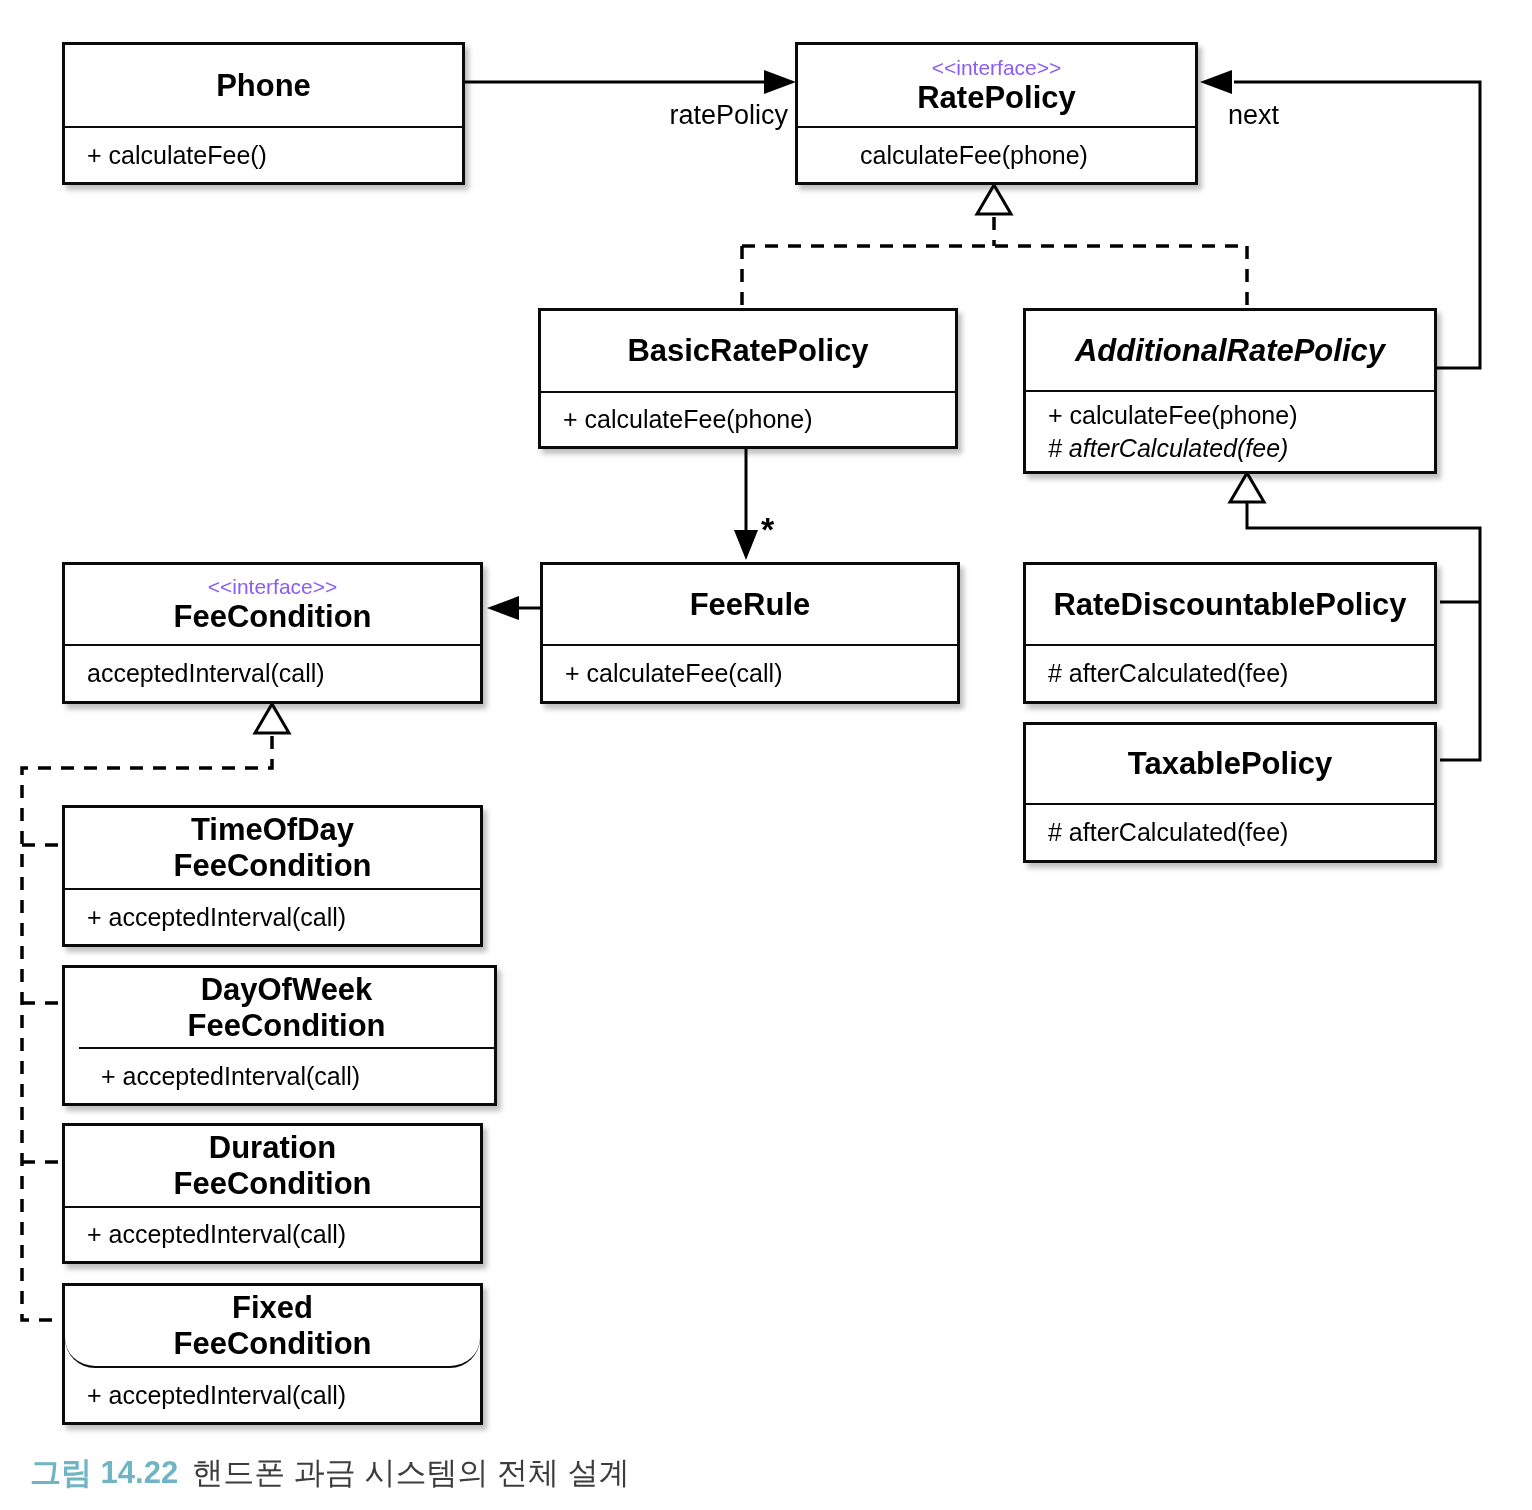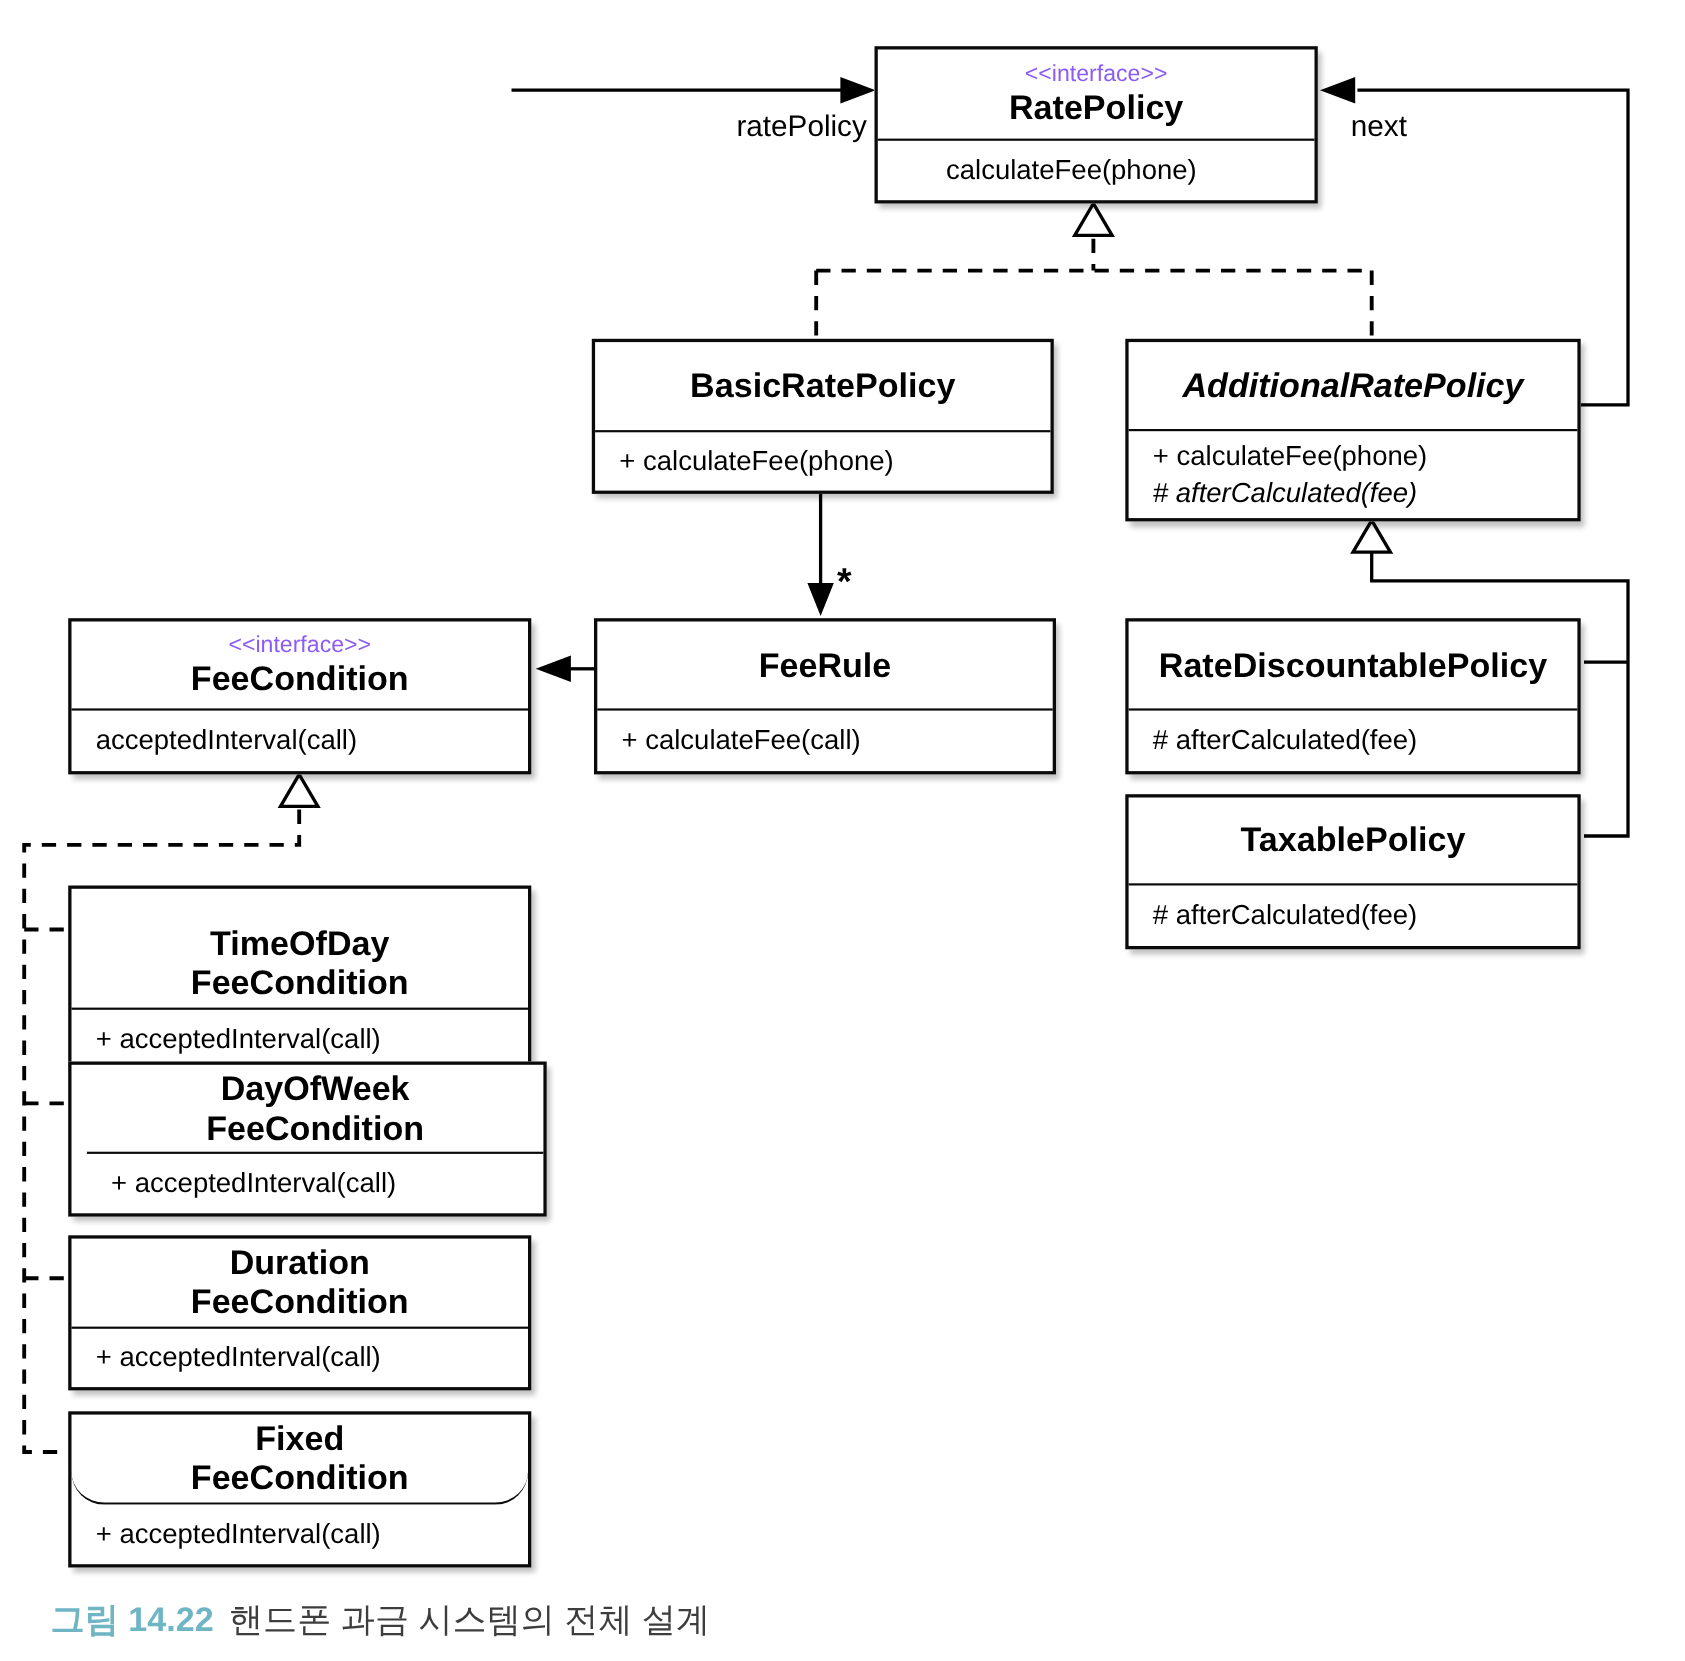--- a/index.html
+++ b/index.html
@@ -36,21 +36,21 @@
   .member{
     font-size:25px;line-height:1.32;padding-left:22px;font-weight:400;
   }
   .member.italic{font-style:italic;}
   .edge-label{
     position:absolute;font-size:27px;font-weight:400;color:#000;white-space:nowrap;
   }
   .edge-label.star{font-size:34px;font-weight:700;}
   .edge-label.right-aligned{text-align:right;}
   .caption{
-    position:absolute;left:30px;top:1452px;font-size:31px;font-weight:600;white-space:nowrap;margin-left:16px;
+    position:absolute;left:30px;top:1452px;font-size:31px;font-weight:600;white-space:nowrap;
   }
   .caption-num{color:#6fb5c4;margin-right:14px;}
   .caption-text{color:#3d3d3d;font-weight:500;}
 </style>
 </head>
 <body>
 
 <div class="canvas">
 
   <svg class="wires" width="1532" height="1510" viewBox="0 0 1532 1510">
@@ -88,20 +88,28 @@
     <g>
       <polygon points="272,704 255,733 289,733" fill="#fff" stroke="#000" stroke-width="3"></polygon>
       <path d="M272,736 V768 H22 V1320 H62 M22,845 H62 M22,1003 H62 M22,1162 H62" fill="none" stroke="#000" stroke-width="3.5" stroke-dasharray="13 10"></path>
     </g>
   </svg>
 
   <span class="edge-label right-aligned" style="left:645px;top:100px;width:143px;">ratePolicy</span>
   <span class="edge-label" style="left:1228px;top:100px;">next</span>
   <span class="edge-label star" style="left:761px;top:510px;">*</span>
 
+  <div class="cls" style="left:62px;top:42px;width:397px;">
+    <div class="cls-title" style="height:81px;">
+      <div class="cls-name">Phone</div>
+    </div>
+    <div class="cls-members" style="height:54px;">
+      <div class="member">+ calculateFee()</div>
+    </div>
+  </div>
 
   <div class="cls" style="left:795px;top:42px;width:397px;">
     <div class="cls-title" style="height:81px;">
       <div class="cls-stereotype">&lt;&lt;interface&gt;&gt;</div>
       <div class="cls-name">RatePolicy</div>
     </div>
     <div class="cls-members" style="height:54px;margin-left:40px;">
       <div class="member">calculateFee(phone)</div>
     </div>
   </div>
@@ -156,21 +164,21 @@
   <div class="cls" style="left:1023px;top:722px;width:408px;">
     <div class="cls-title" style="height:78px;">
       <div class="cls-name">TaxablePolicy</div>
     </div>
     <div class="cls-members" style="height:55px;">
       <div class="member"># afterCalculated(fee)</div>
     </div>
   </div>
 
   <div class="cls" style="left:62px;top:805px;width:415px;">
-    <div class="cls-title" style="height:80px;margin-top:28px;">
+    <div class="cls-title" style="height:80px;">
       <div class="cls-name">TimeOfDay
 FeeCondition</div>
     </div>
     <div class="cls-members" style="height:54px;">
       <div class="member">+ acceptedInterval(call)</div>
     </div>
   </div>
 
   <div class="cls" style="left:62px;top:965px;width:415px;padding-left:14px;">
     <div class="cls-title" style="height:79px;">

